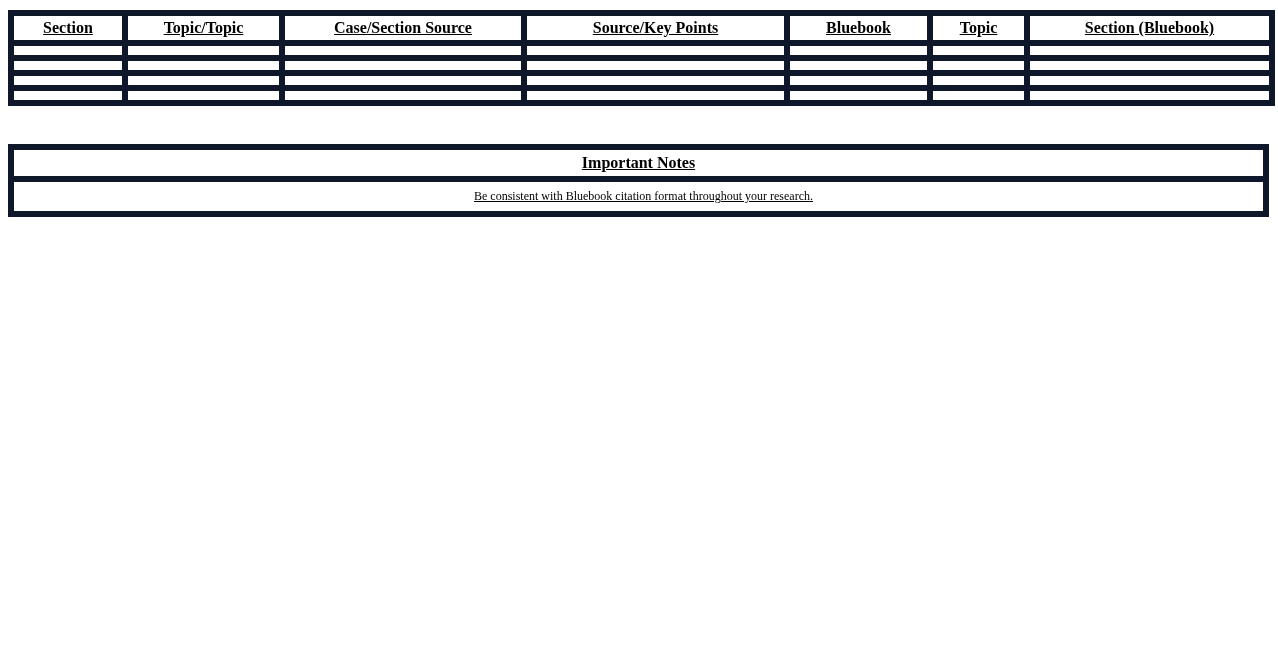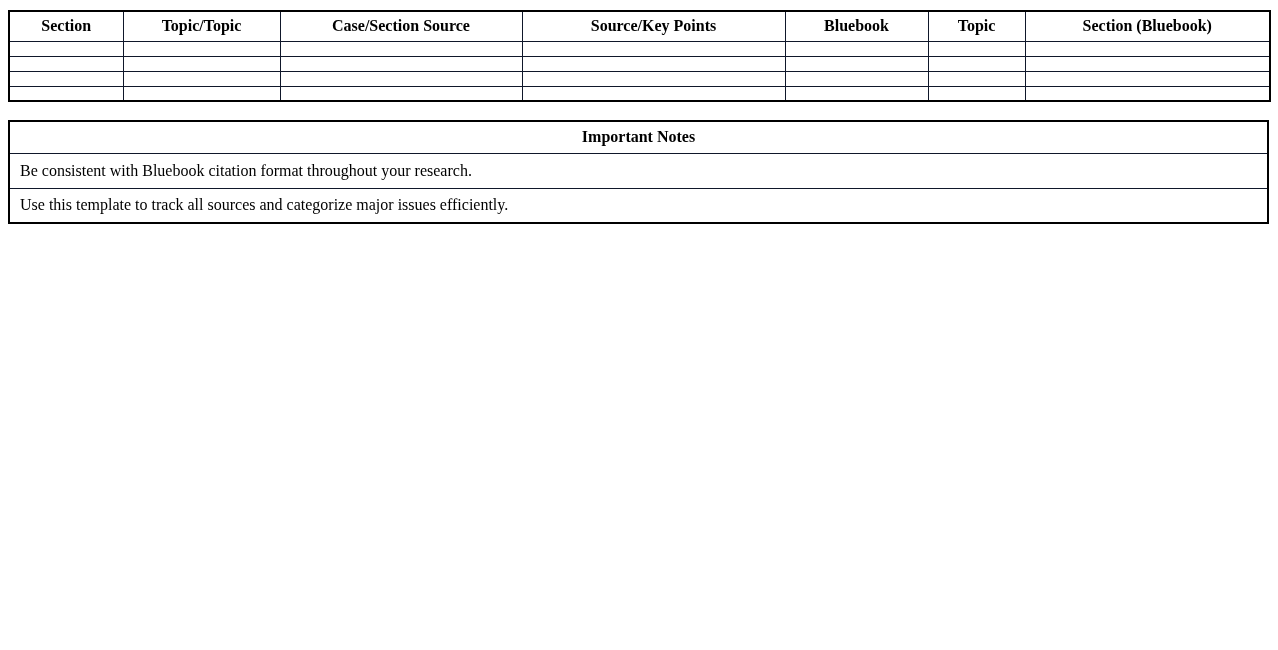--- a/index.html
+++ b/index.html
@@ -13,47 +13,48 @@
   }
   .doc-table {
     border-collapse: collapse;
     table-layout: fixed;
     position: absolute;
     left: 8px;
     width: 1261px;
     border: 2px solid #000000;
   }
   .doc-table th, .doc-table td {
-    border: 1px solid #0f172a;
+    border: 6px solid #0f172a;
     overflow: hidden;
+    text-decoration: underline;
   }
   #research-table { top: 10px; }
   #research-table th {
     height: 30px;
     font-size: 16px;
     font-weight: bold;
     text-align: center;
     vertical-align: middle;
   }
   #research-table td.empty-cell {
     height: 15px;
     font-size: 12px;
   }
-  #notes-table { top: 120px; padding-left: 28px; }
+  #notes-table { top: 144px; padding-left: 28px; }
   #notes-table th {
     height: 32px;
     font-size: 16px;
     font-weight: bold;
     text-align: center;
     vertical-align: middle;
   }
   #notes-table td {
     height: 35px;
-    font-size: 16px;
-    text-align: left;
+    font-size: 12px;
+    text-align: center;
     vertical-align: middle;
     padding-left: 10px;
   }
 </style>
 </head>
 <body>
 
 <table id="research-table" class="doc-table">
   <colgroup>
     <col style="width:114px">
@@ -118,17 +119,14 @@
 <table id="notes-table" class="doc-table">
   <thead>
     <tr>
       <th>Important Notes</th>
     </tr>
   </thead>
   <tbody>
     <tr>
       <td>Be consistent with Bluebook citation format throughout your research.</td>
     </tr>
-    <tr>
-      <td>Use this template to track all sources and categorize major issues efficiently.</td>
-    </tr>
   </tbody>
 </table>
 
 </body></html>

